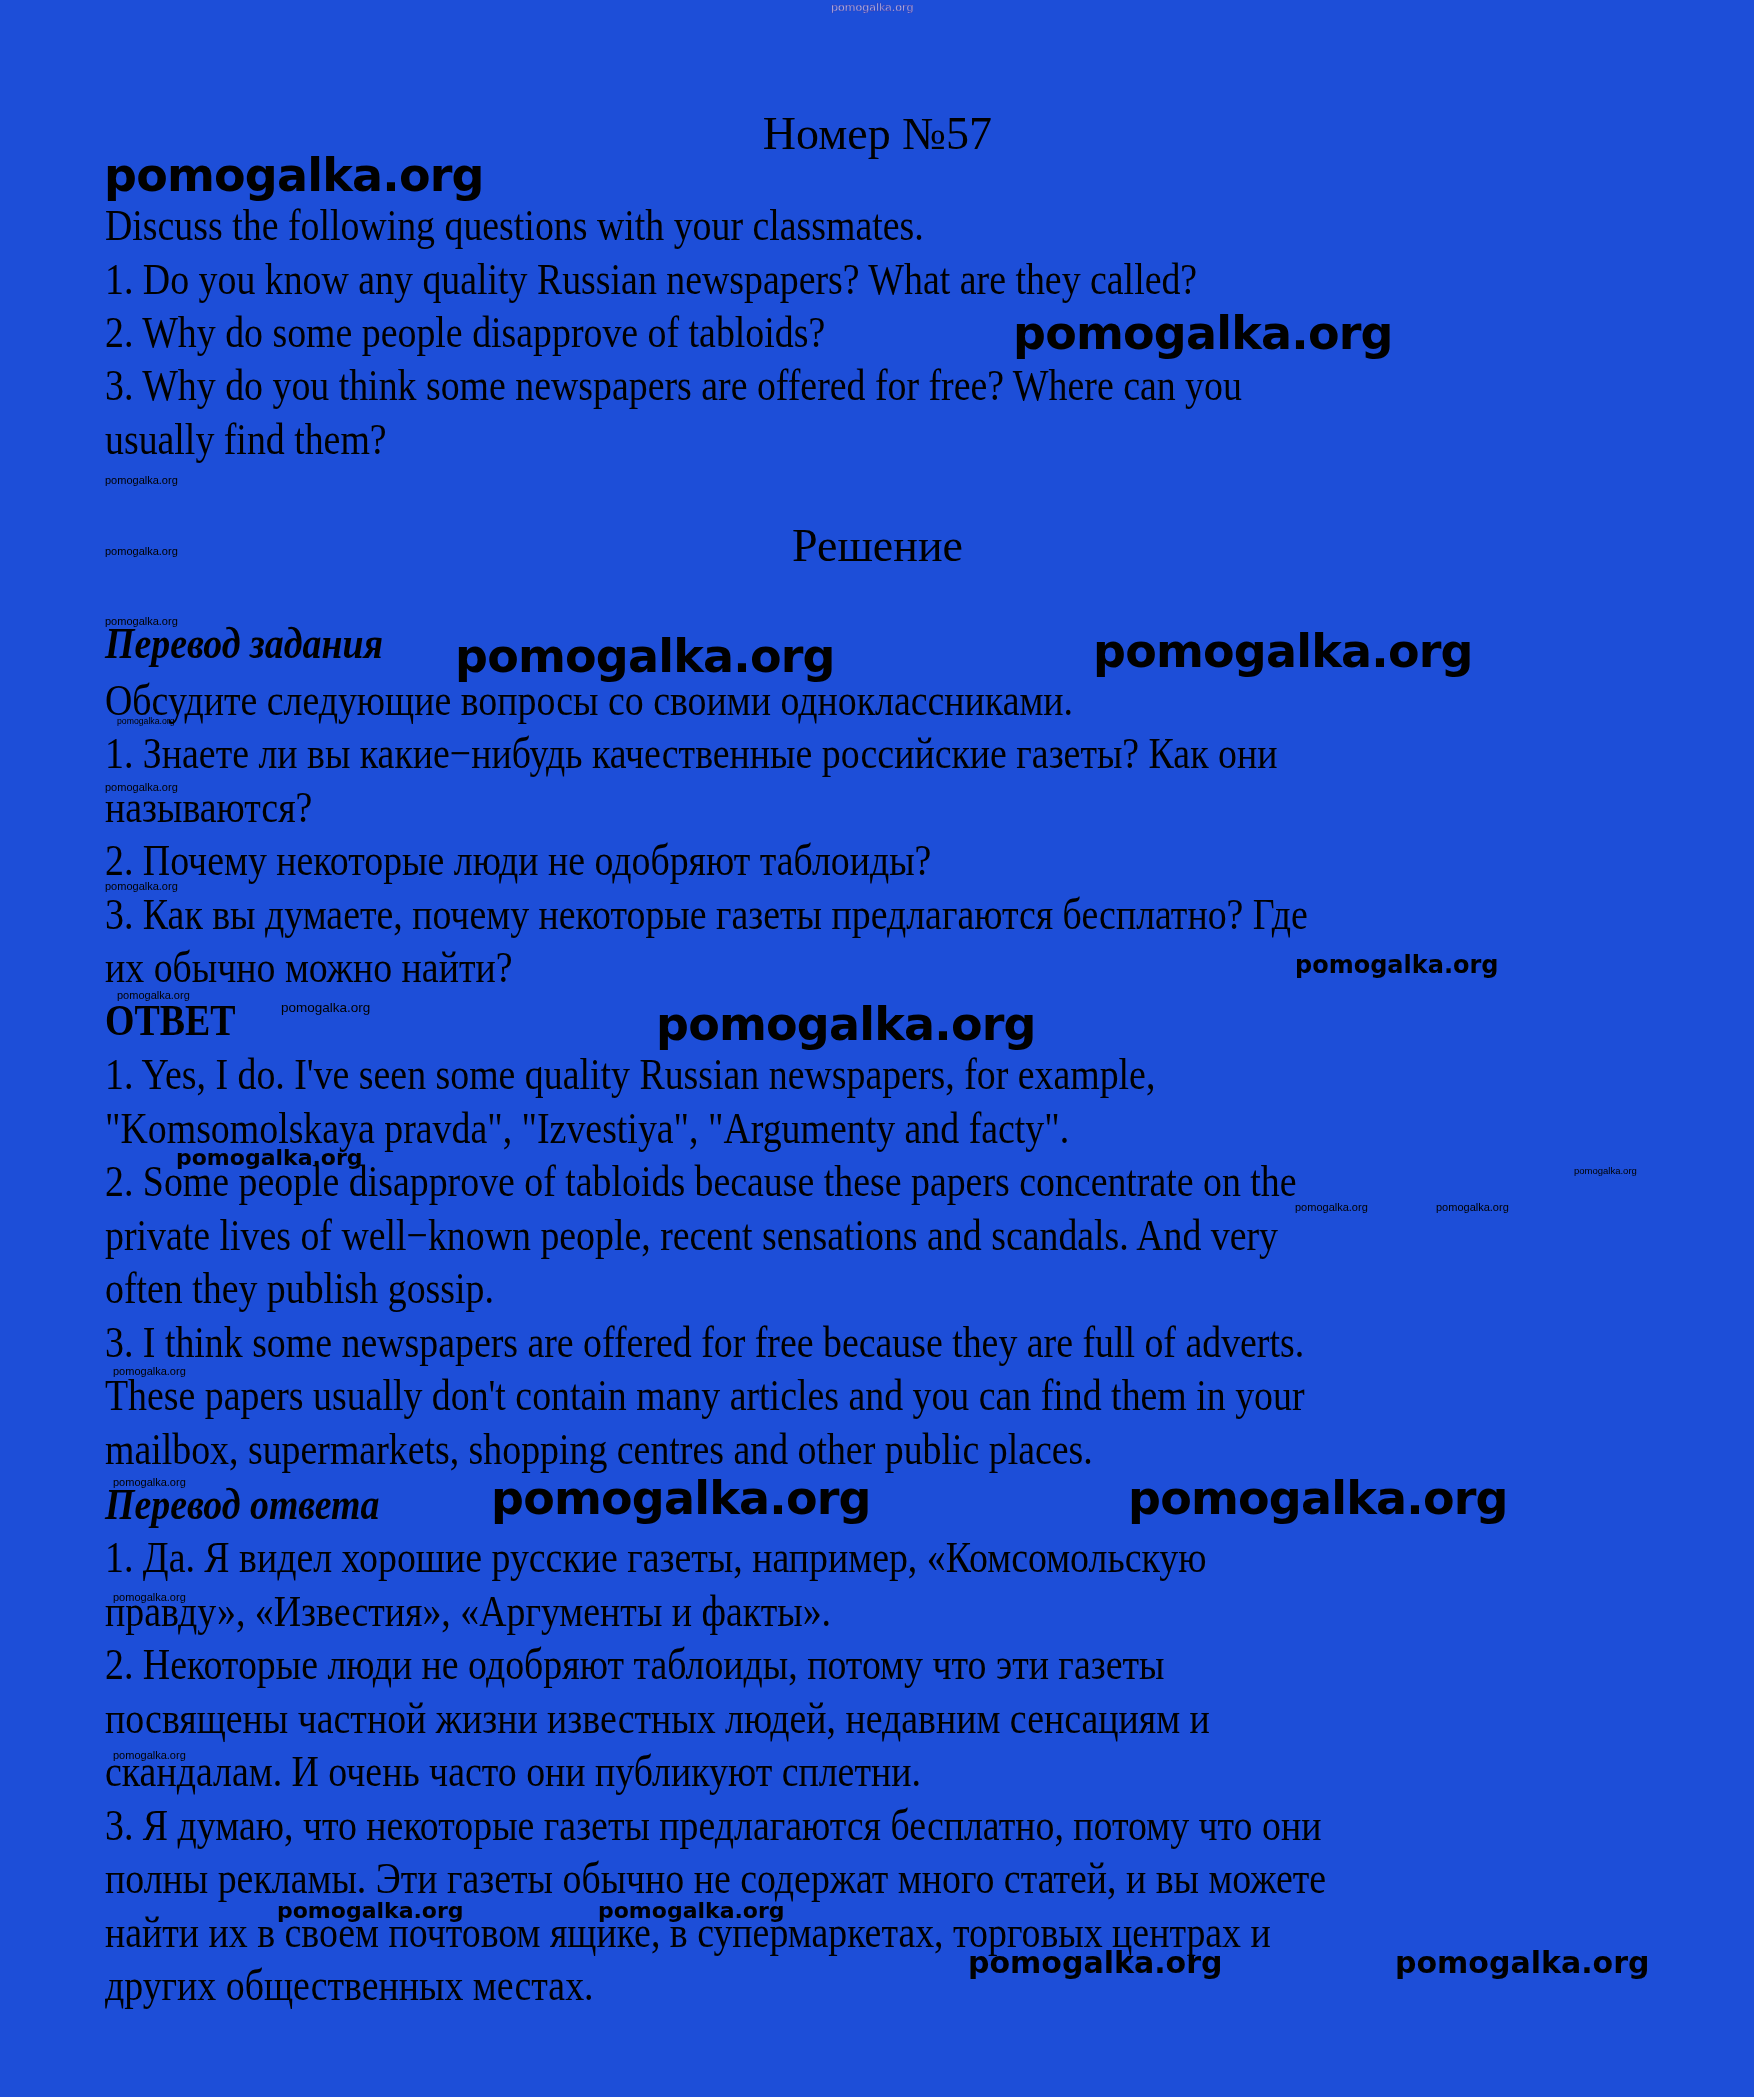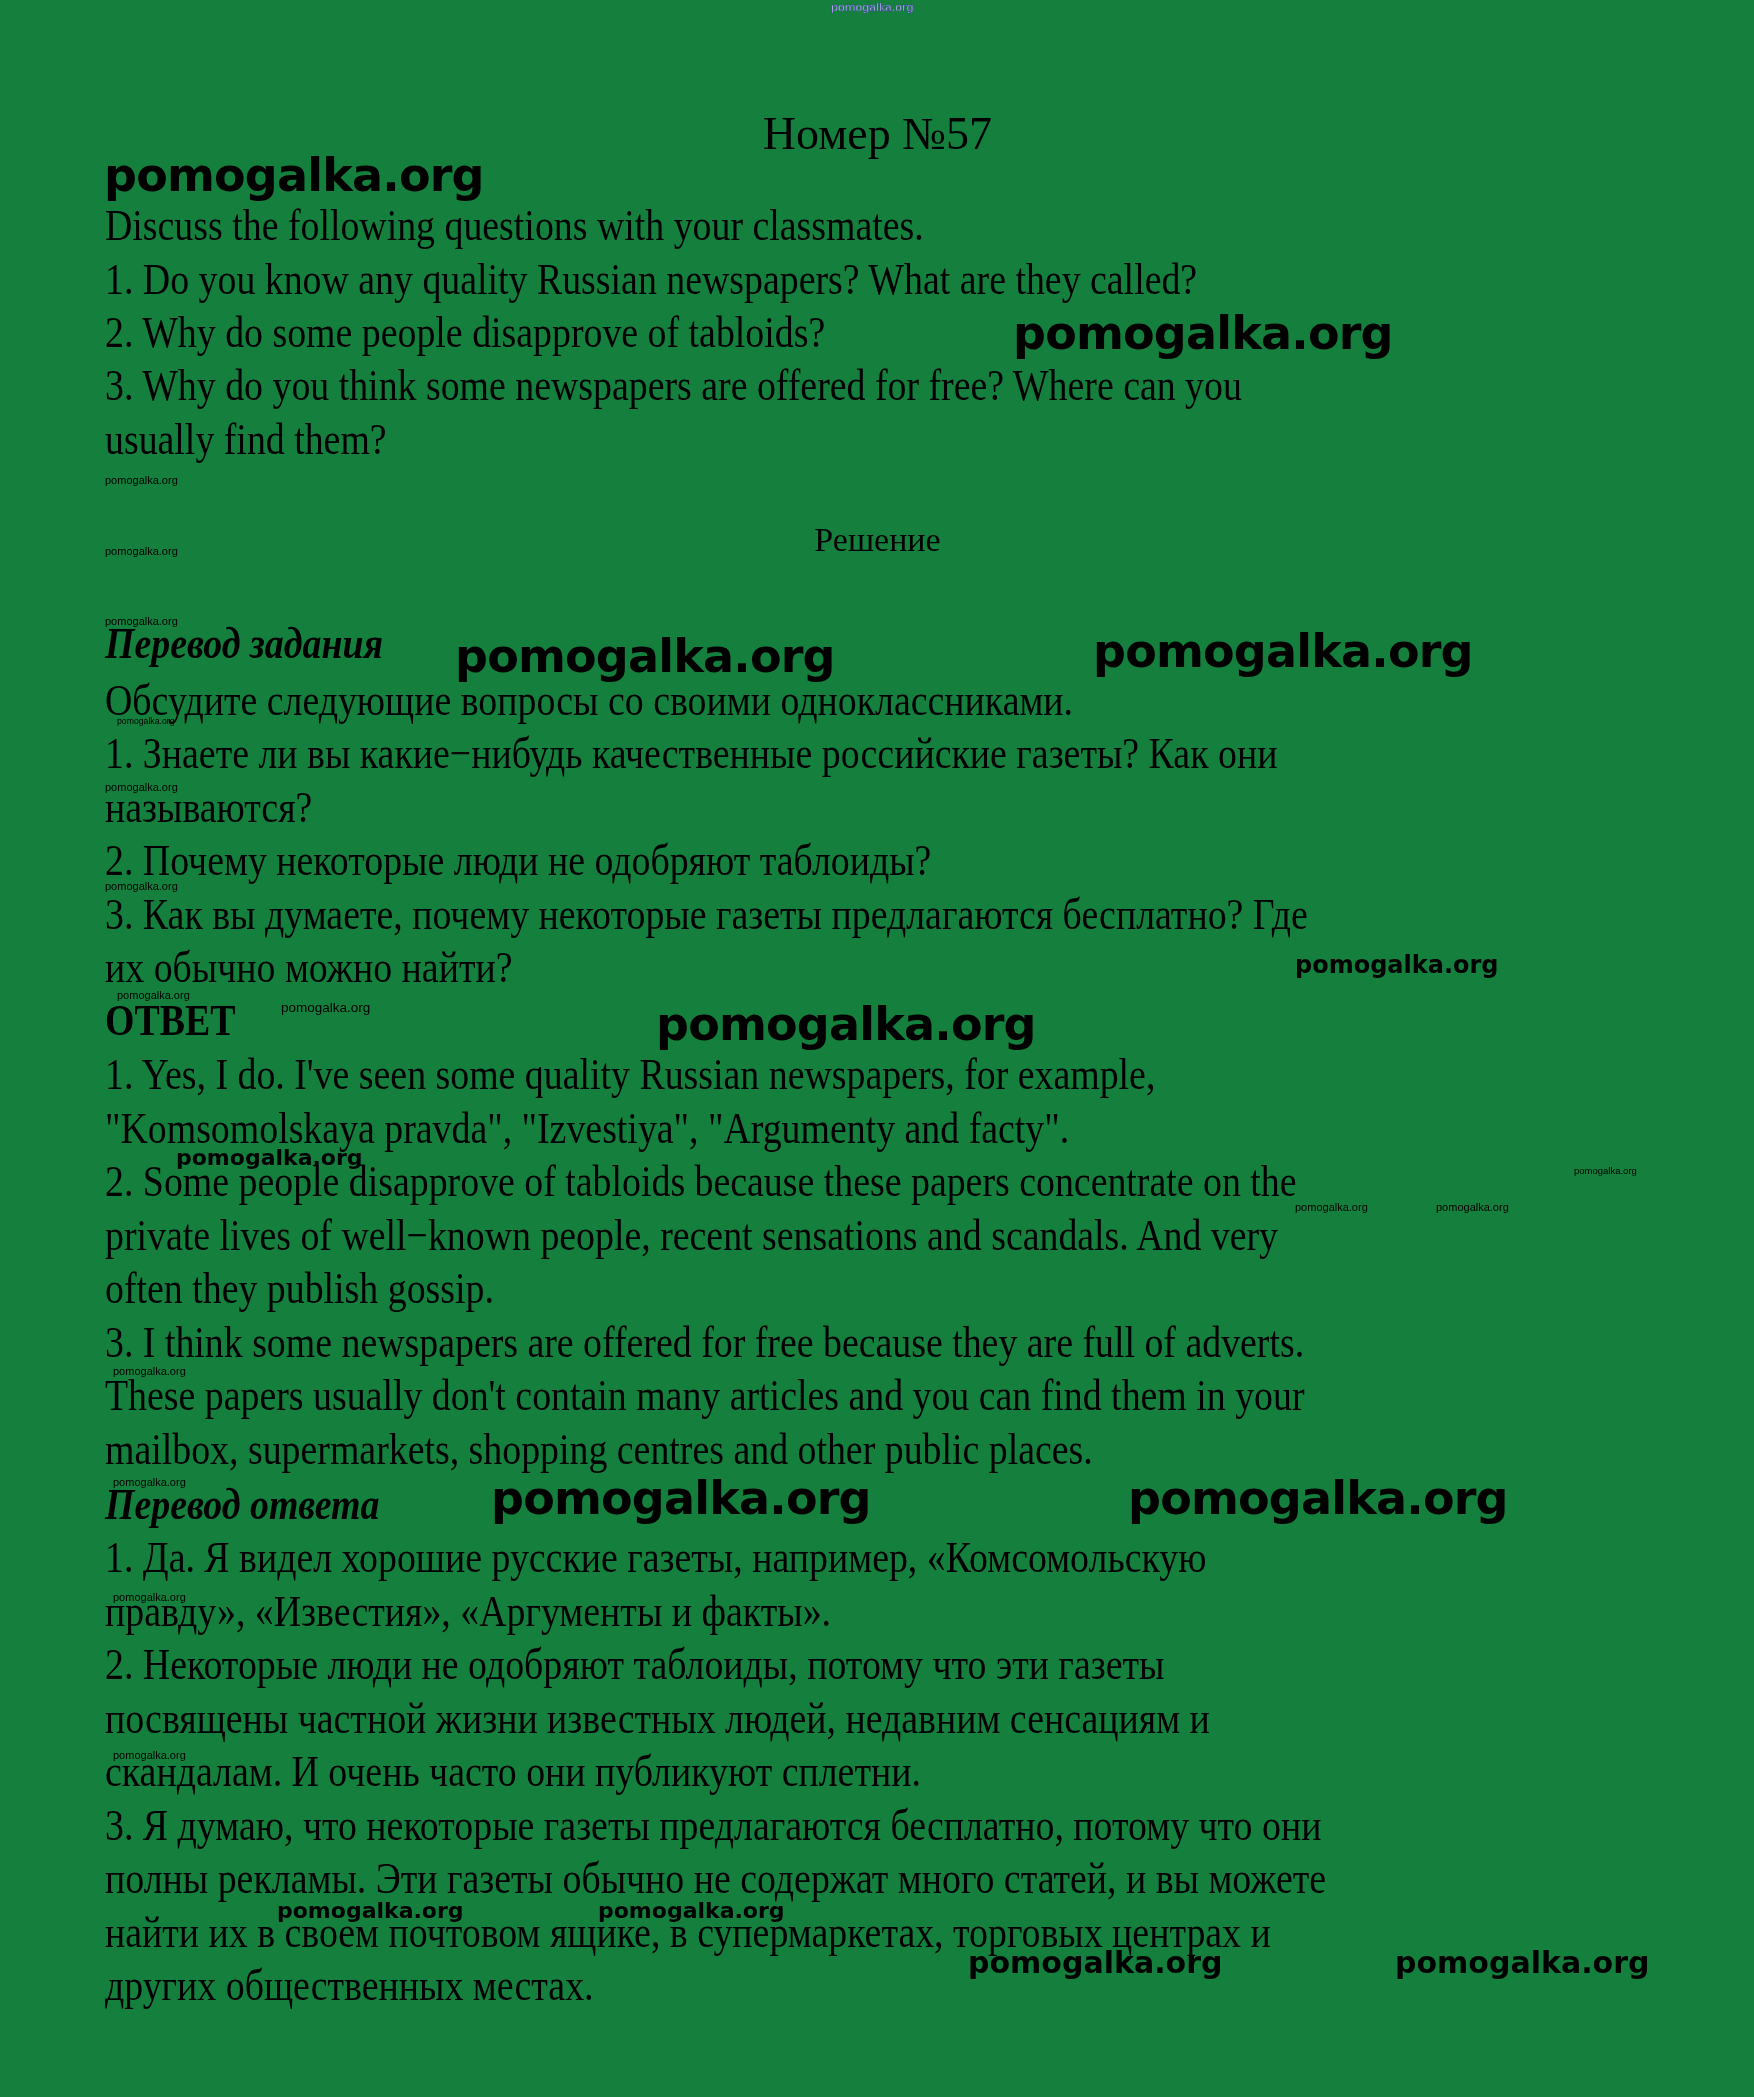--- a/index.html
+++ b/index.html
@@ -1,17 +1,17 @@
 <!DOCTYPE html>
 <html style="font-size:12.7px"><head>
 <meta charset="utf-8">
 <style>
   html, body { margin: 0; padding: 0; background: #ffffff; }
   body { width: 1755px; height: 2097px; position: relative; overflow: hidden; }
-  .page { position: absolute; left: 0; top: 0; width: 1755px; height: 2097px; background: #15803d; }
+  .page { position: absolute; left: 0; top: 0; width: 1755px; height: 2097px; background: #1d4ed8; }
   .line {
     position: absolute; left: 105px; white-space: nowrap;
     font-family: "Liberation Serif", "DejaVu Serif", serif;
     font-size: 44px; line-height: 1; color: #000;
     transform-origin: left top;
   }
   .center { left: 0; width: 1755px; text-align: center; }
   .italic-bold { font-style: italic; font-weight: bold; }
   .bold { font-weight: bold; }
   .wm-big {
@@ -51,21 +51,21 @@
 
   <div class="line" style="top: 204px; transform: scaleX(0.86);">Discuss the following questions with your classmates.</div>
   <div class="line" style="top: 258px; transform: scaleX(0.86);">1. Do you know any quality Russian newspapers? What are they called?</div>
   <div class="line" style="top: 311px; transform: scaleX(0.86);">2. Why do some people disapprove of tabloids?</div>
   <div class="wm-big" style="left:1013px; top:310px;">pomogalka.org</div>
   <div class="line" style="top: 364px; transform: scaleX(0.86);">3. Why do you think some newspapers are offered for free? Where can you</div>
   <div class="line" style="top: 418px; transform: scaleX(0.86);">usually find them?</div>
 
   <div class="wm-small" style="left:105px; top:475px;">pomogalka.org</div>
 
-  <div class="line center" style="top:523px; font-size:34px;">Решение</div>
+  <div class="line center" style="top:523px; font-size:46px;">Решение</div>
   <div class="wm-small" style="left:105px; top:546px;">pomogalka.org</div>
 
   <div class="wm-small" style="left:105px; top:616px;">pomogalka.org</div>
 
   <div class="line italic-bold" style="top: 622px; transform: scaleX(0.86);">Перевод задания</div>
   <div class="wm-big" style="left:455px; top:633px;">pomogalka.org</div>
   <div class="wm-big" style="left:1093px; top:628px;">pomogalka.org</div>
 
   <div class="line" style="top: 679px; transform: scaleX(0.86);">Обсудите следующие вопросы со своими одноклассниками.</div>
   <div class="wm-small" style="left:117px; top:717px; font-size:8.7px;">pomogalka.org</div>

